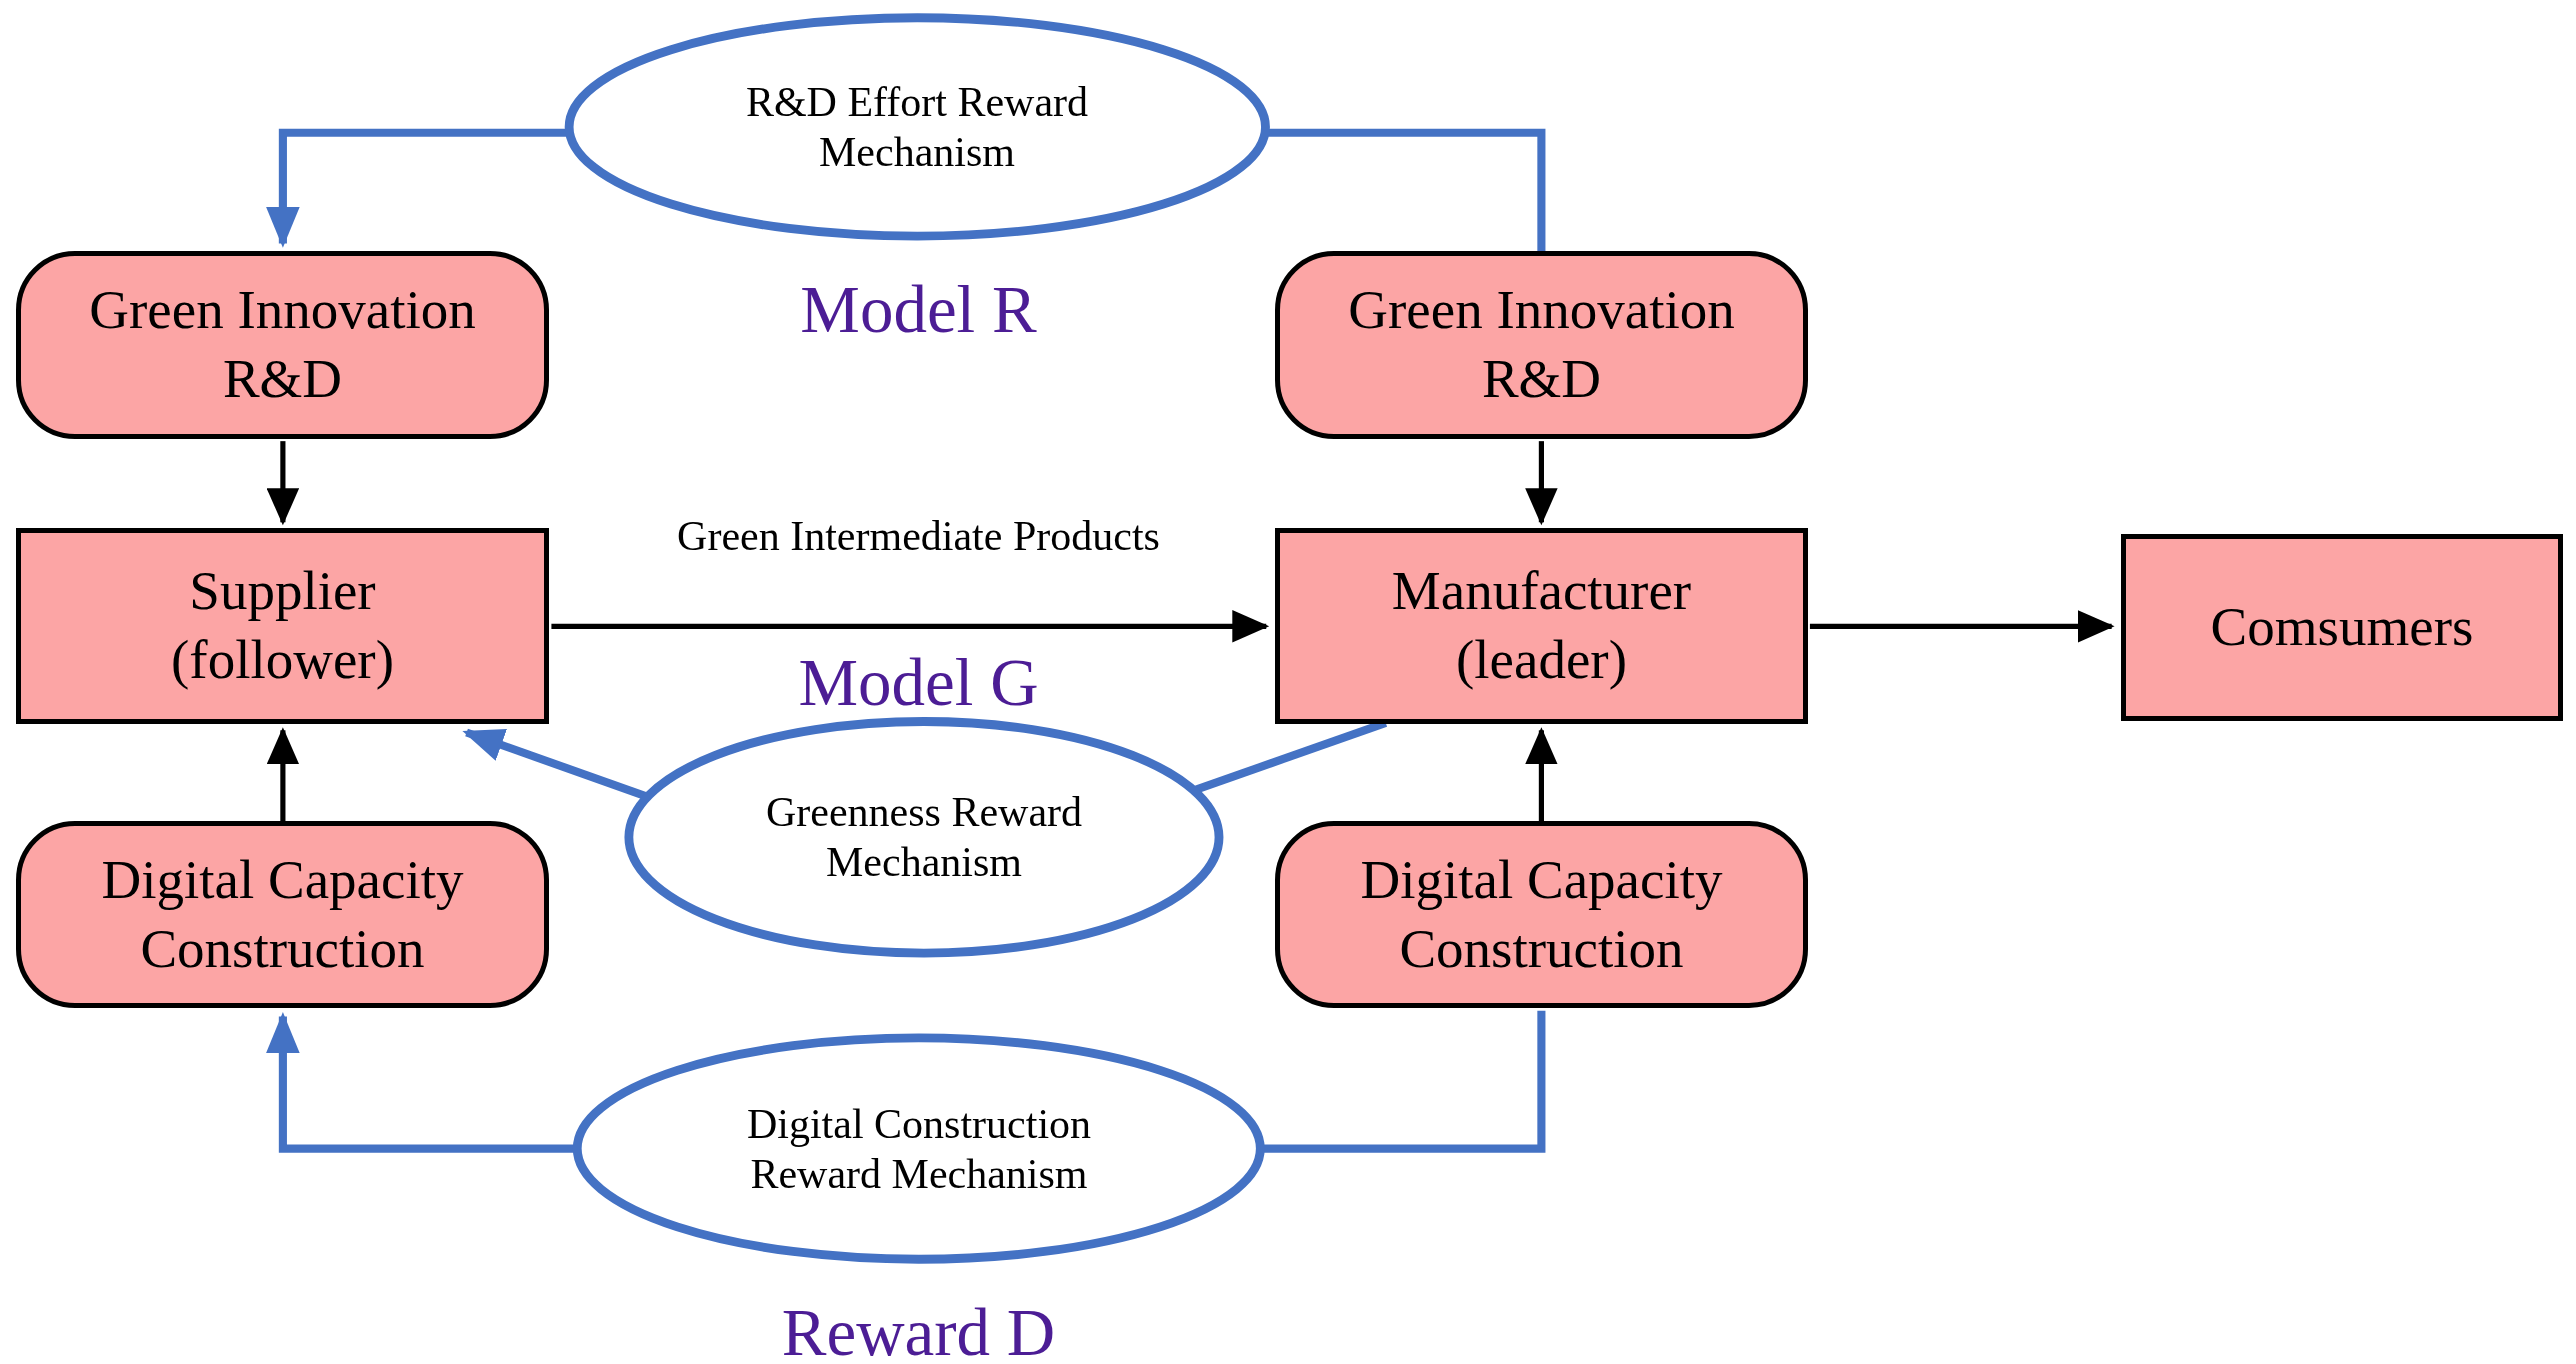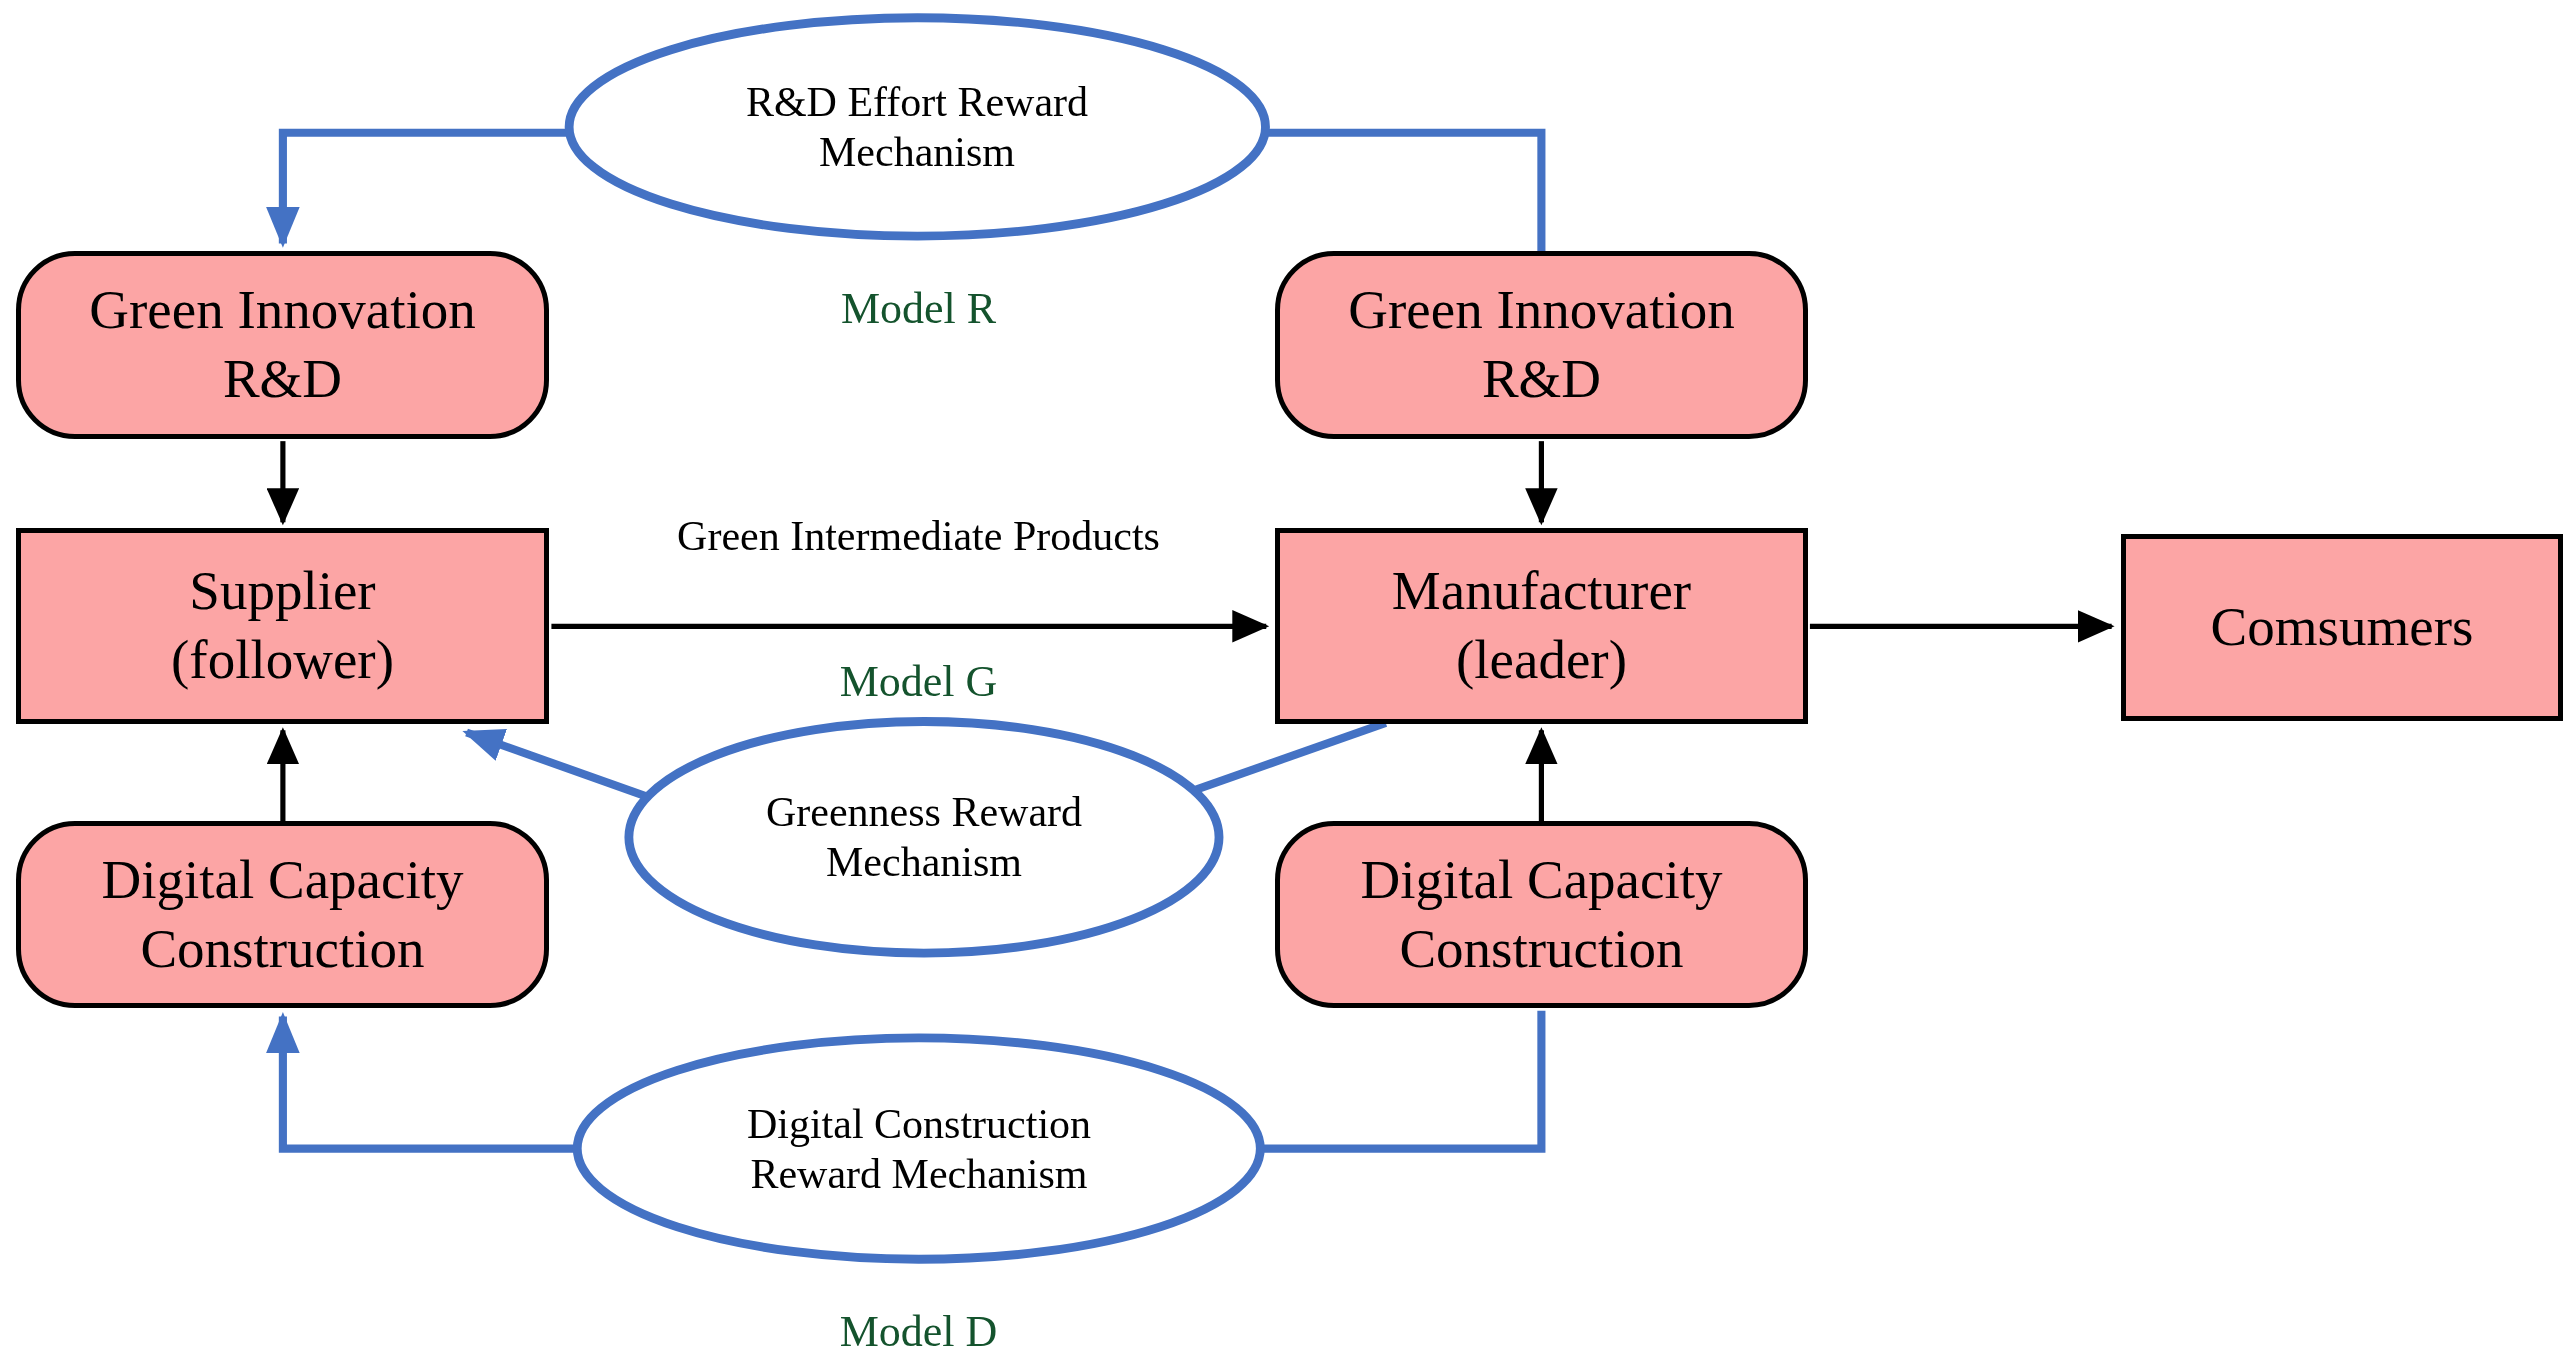--- a/index.html
+++ b/index.html
@@ -23,21 +23,21 @@
     white-space:pre-line;
   }
   .rounded{border-radius:59px;}
   .lbl{
     position:absolute;
     display:flex;align-items:center;justify-content:center;
     text-align:center;
     font-size:42px;line-height:1.2;
     white-space:pre-line;
   }
-  .model{color:#14532d;font-size:44px;}
+  .model{color:#4c1d95;font-size:67px;}
 </style>
 </head>
 <body>
 
 <div id="canvas">
 
   <svg id="wires" viewBox="0 0 3491 1849" aria-hidden="true">
     <defs>
       <marker id="mB" markerUnits="userSpaceOnUse" markerWidth="52" markerHeight="44" refX="46" refY="22" orient="auto">
         <path d="M0,0 L50,22 L0,44 Z" fill="#000000"></path>
@@ -98,18 +98,18 @@
 
   <div class="lbl" style="left:622px;top:44px;width:590px;height:166px;">R&amp;D Effort Reward
 Mechanism</div>
   <div class="lbl" style="left:629px;top:756px;width:590px;height:162px;">Greenness Reward
 Mechanism</div>
   <div class="lbl" style="left:624px;top:1068px;width:590px;height:162px;">Digital Construction
 Reward Mechanism</div>
 
   <div class="lbl model" style="left:771px;top:276px;width:295px;height:66px;">Model R</div>
   <div class="lbl model" style="left:771px;top:649px;width:295px;height:66px;">Model G</div>
-  <div class="lbl model" style="left:771px;top:1299px;width:295px;height:66px;">Model D</div>
+  <div class="lbl model" style="left:771px;top:1299px;width:295px;height:66px;">Reward D</div>
 
   <div class="lbl" style="left:542px;top:503px;width:753px;height:66px;">Green Intermediate Products</div>
 
 </div>
 
 
 </body></html>

